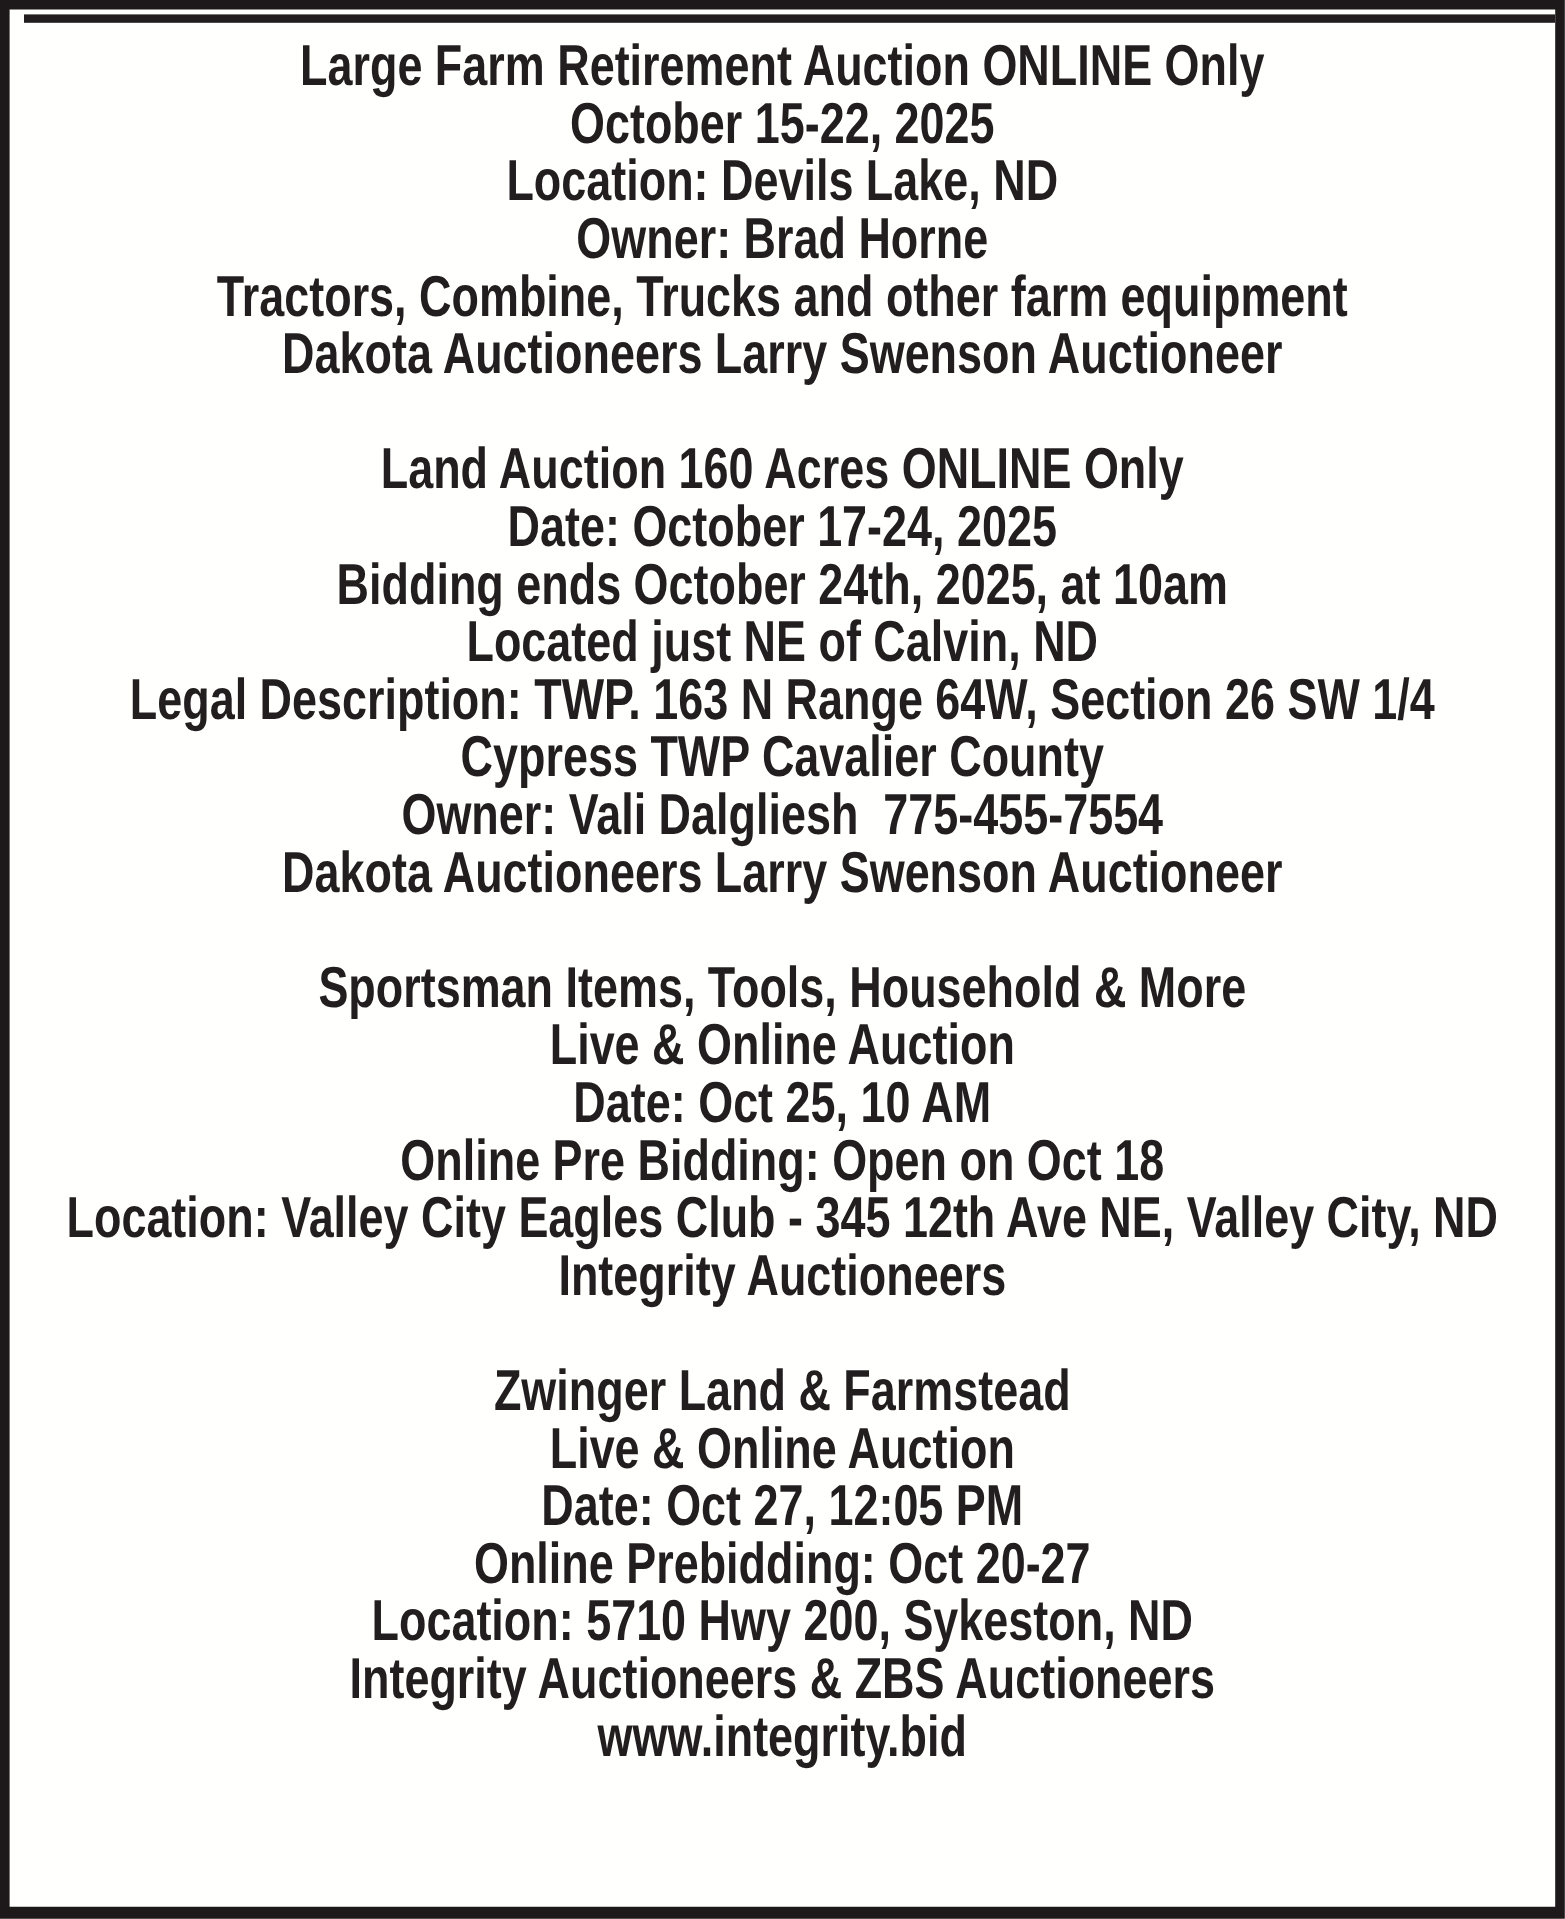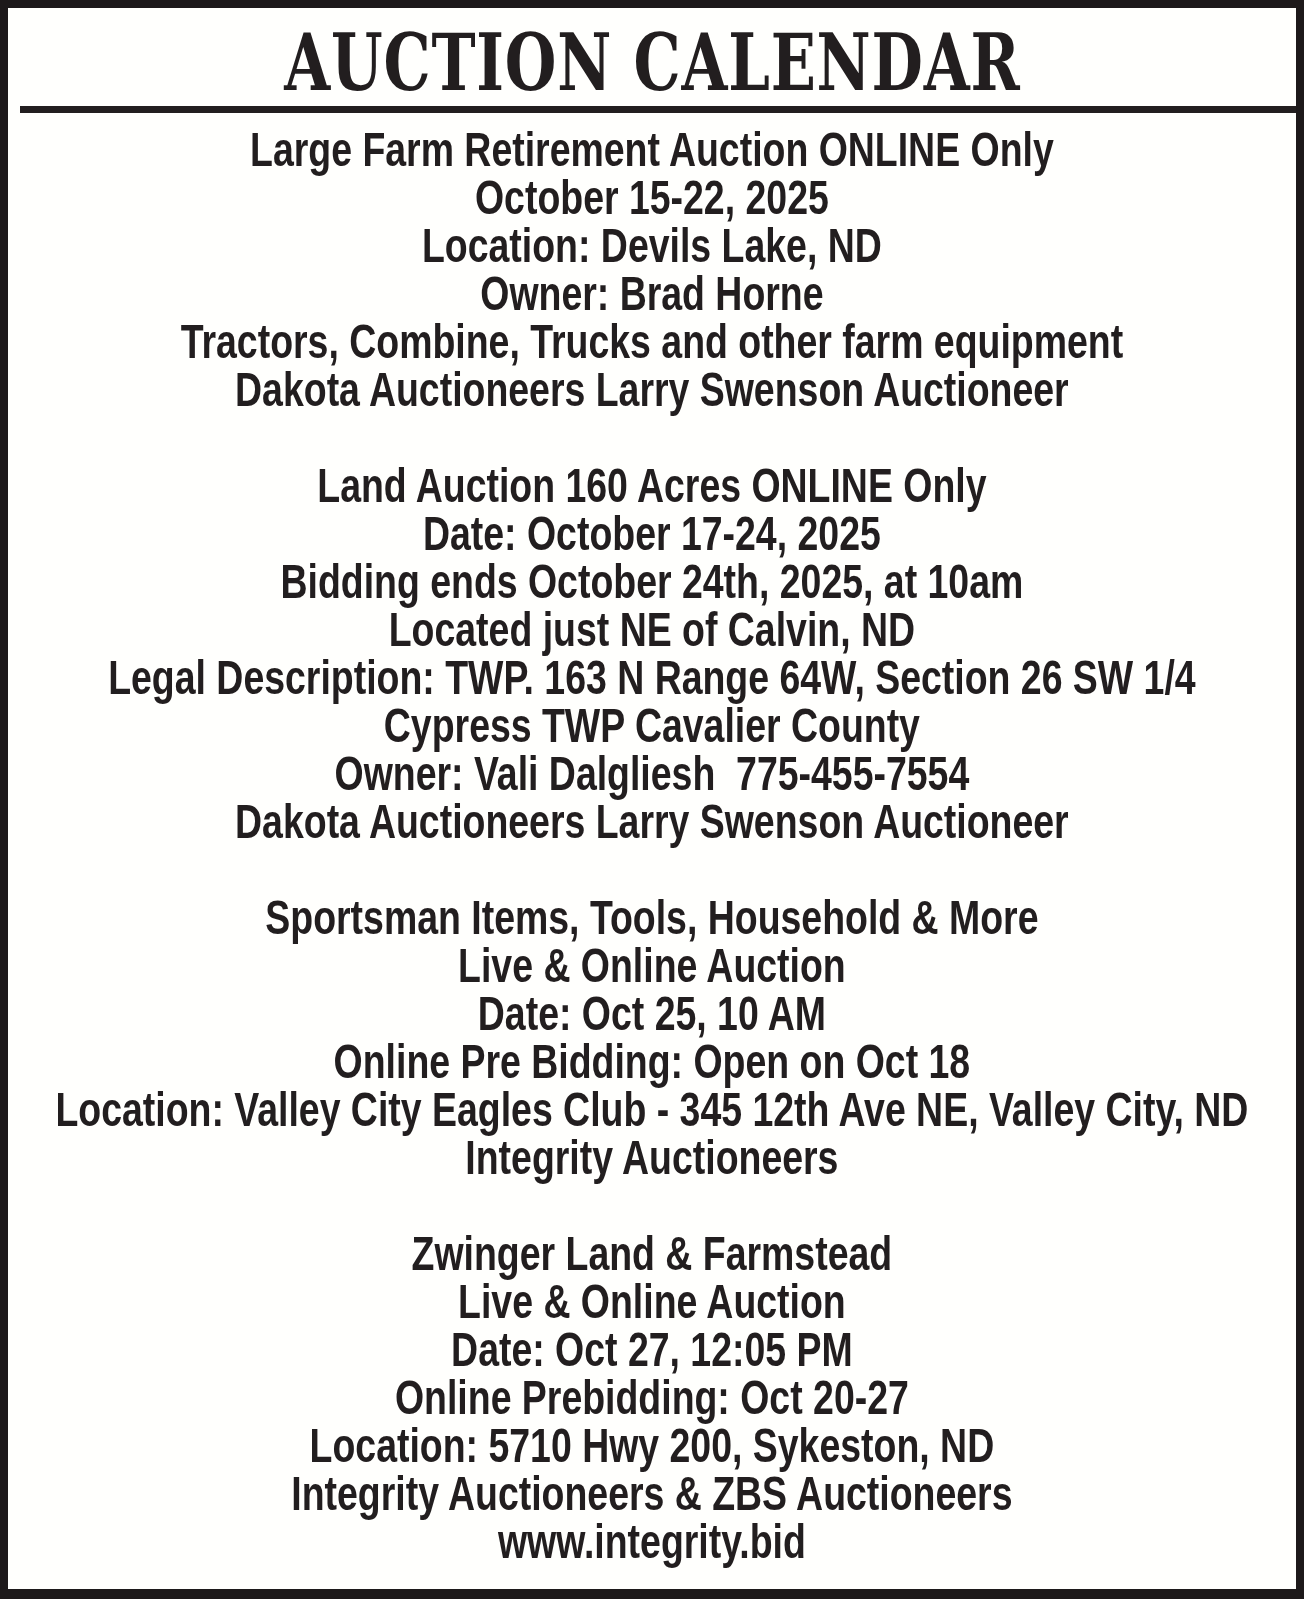--- a/index.html
+++ b/index.html
@@ -57,21 +57,20 @@
   p.line {
     margin: 0;
     white-space: pre; 
   }
 </style>
 </head>
 <body>
 
 <div class="page">
 
-  <h1 class="masthead"><span class="squeeze">AUCTION CALENDAR</span></h1>
 
   <div class="divider"></div>
 
   <main class="content">
 
     <section class="auction-block">
       <p class="line">Large Farm Retirement Auction ONLINE Only</p>
       <p class="line">October 15-22, 2025</p>
       <p class="line">Location: Devils Lake, ND</p>
       <p class="line">Owner: Brad Horne</p>

